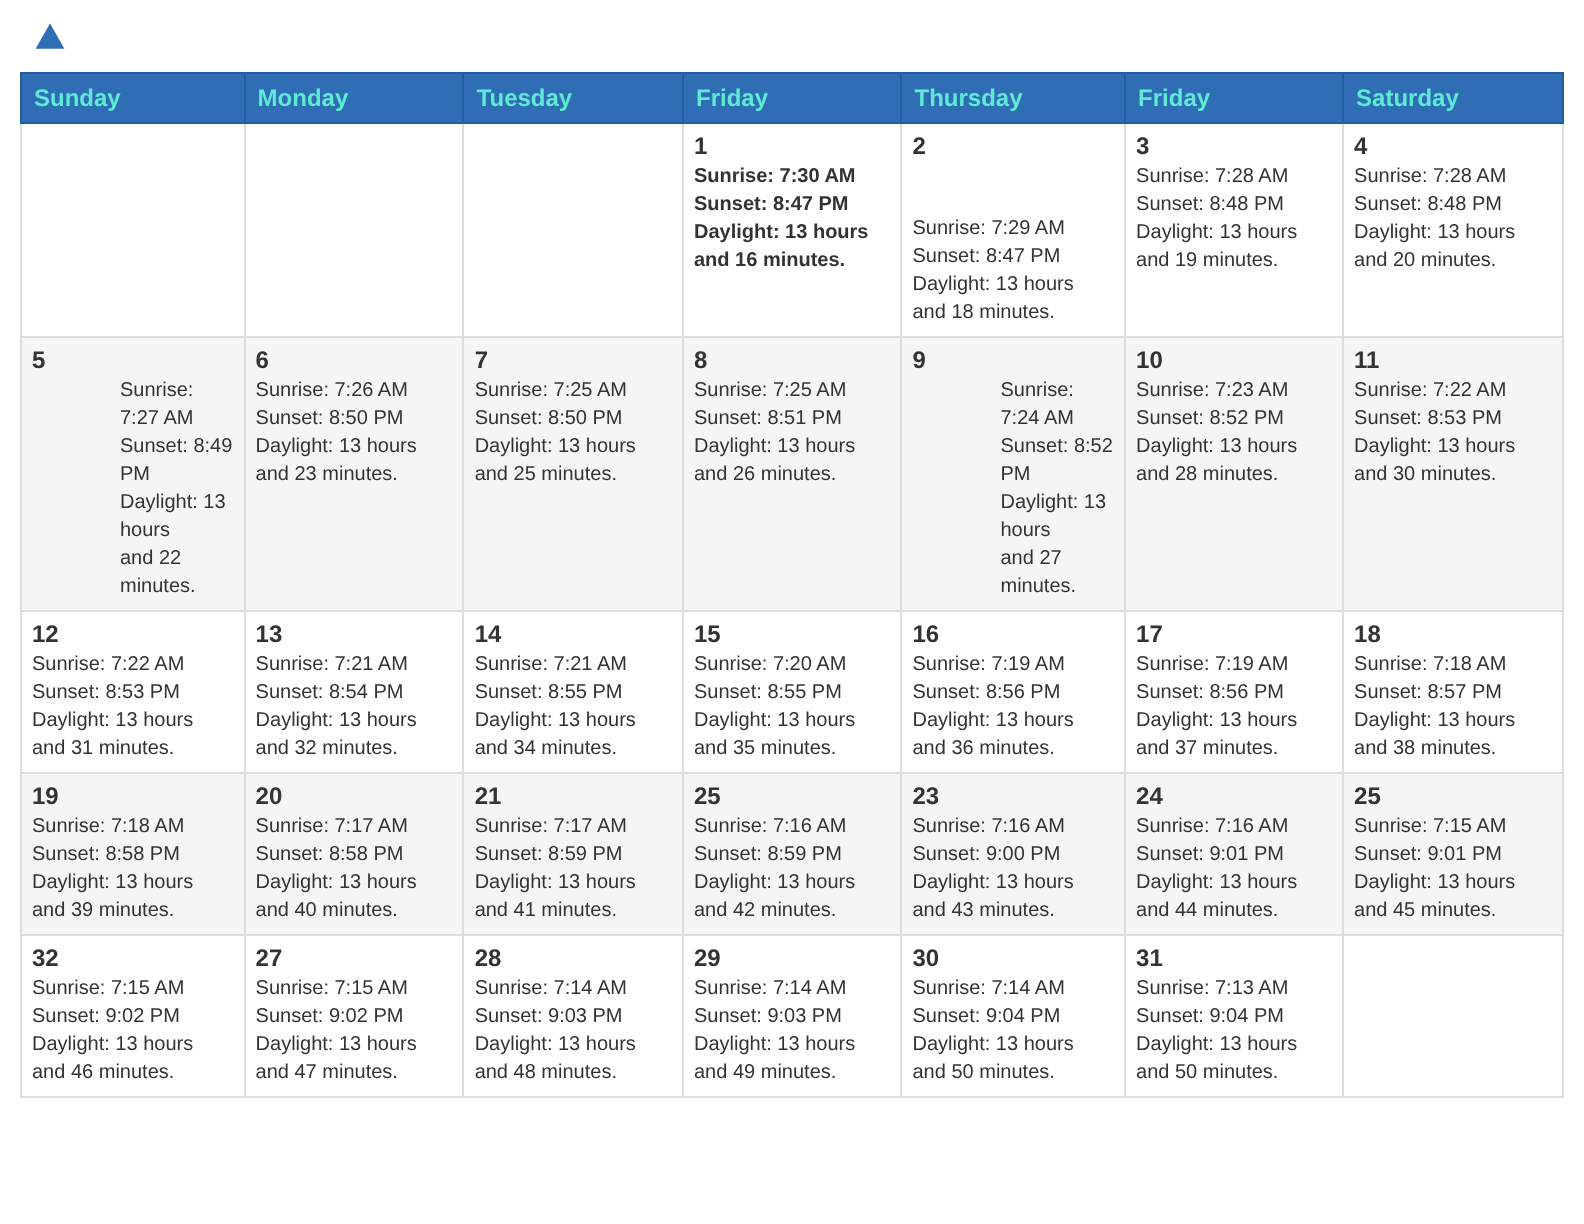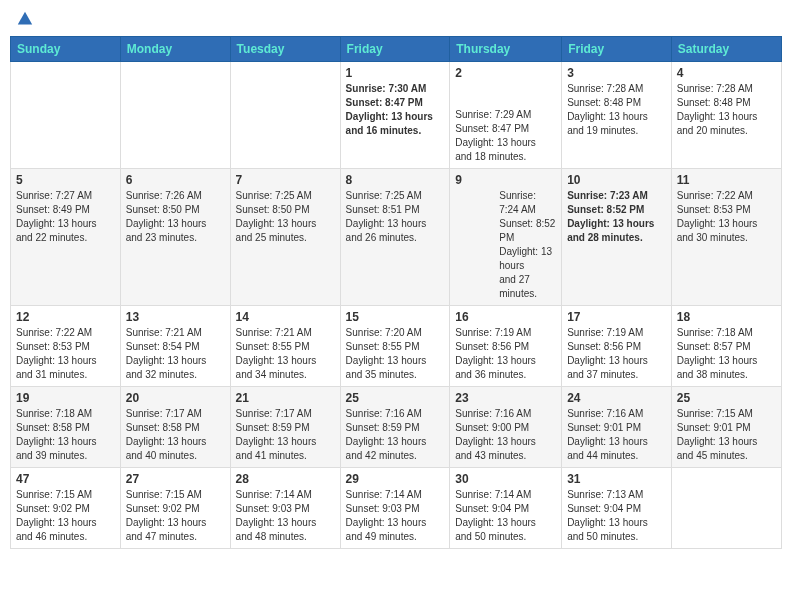--- a/index.html
+++ b/index.html
@@ -149,21 +149,21 @@
           <span class="day-num">4</span>
           <div class="day-detail" style="white-space: pre-line;">Sunrise: 7:28 AM
 Sunset: 8:48 PM
 Daylight: 13 hours
 and 20 minutes.</div>
         </td>
       </tr>
       <tr>
         <td>
           <span class="day-num">5</span>
-          <div class="day-detail" style="white-space: pre-line;">Sunrise: 7:27 AM
+          <div class="day-detail" style="white-space: pre-line; margin-left: 44px;">Sunrise: 7:27 AM
 Sunset: 8:49 PM
 Daylight: 13 hours
 and 22 minutes.</div>
         </td>
         <td>
           <span class="day-num">6</span>
           <div class="day-detail" style="white-space: pre-line;">Sunrise: 7:26 AM
 Sunset: 8:50 PM
 Daylight: 13 hours
 and 23 minutes.</div>
@@ -184,21 +184,21 @@
         </td>
         <td>
           <span class="day-num">9</span>
           <div class="day-detail" style="white-space: pre-line; margin-left: 44px;">Sunrise: 7:24 AM
 Sunset: 8:52 PM
 Daylight: 13 hours
 and 27 minutes.</div>
         </td>
         <td>
           <span class="day-num">10</span>
-          <div class="day-detail" style="white-space: pre-line; font-weight: bold;">Sunrise: 7:23 AM
+          <div class="day-detail" style="white-space: pre-line;">Sunrise: 7:23 AM
 Sunset: 8:52 PM
 Daylight: 13 hours
 and 28 minutes.</div>
         </td>
         <td>
           <span class="day-num">11</span>
           <div class="day-detail" style="white-space: pre-line;">Sunrise: 7:22 AM
 Sunset: 8:53 PM
 Daylight: 13 hours
 and 30 minutes.</div>
@@ -301,21 +301,21 @@
         <td>
           <span class="day-num">25</span>
           <div class="day-detail" style="white-space: pre-line;">Sunrise: 7:15 AM
 Sunset: 9:01 PM
 Daylight: 13 hours
 and 45 minutes.</div>
         </td>
       </tr>
       <tr>
         <td>
-          <span class="day-num">47</span>
+          <span class="day-num">32</span>
           <div class="day-detail" style="white-space: pre-line;">Sunrise: 7:15 AM
 Sunset: 9:02 PM
 Daylight: 13 hours
 and 46 minutes.</div>
         </td>
         <td>
           <span class="day-num">27</span>
           <div class="day-detail" style="white-space: pre-line;">Sunrise: 7:15 AM
 Sunset: 9:02 PM
 Daylight: 13 hours

